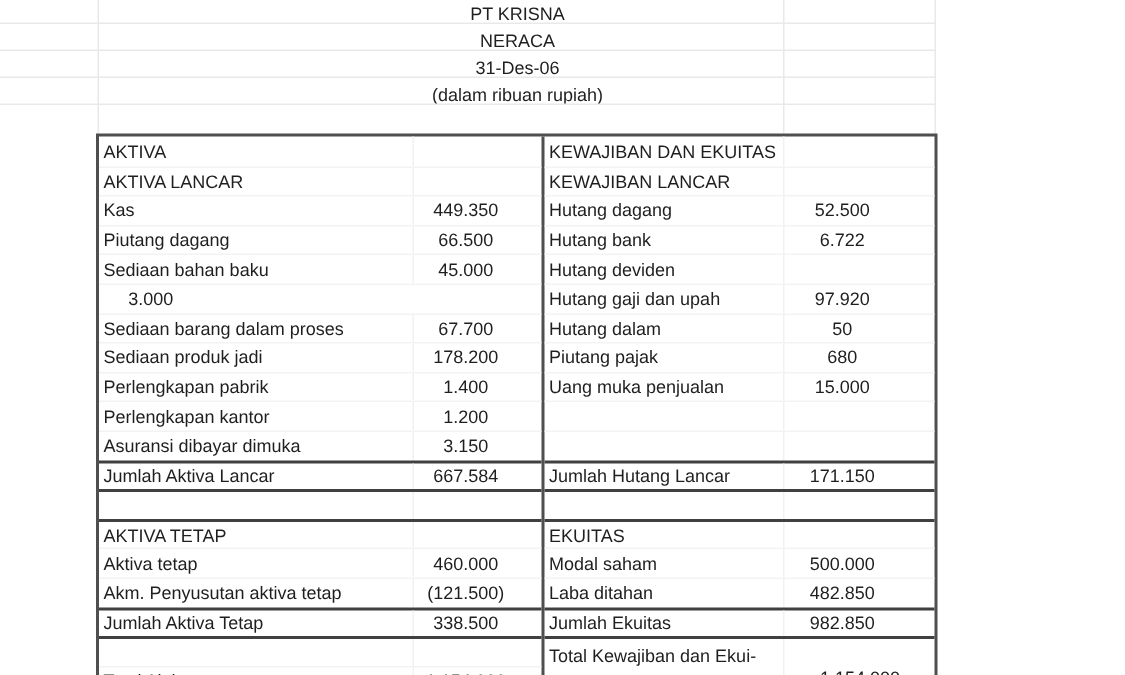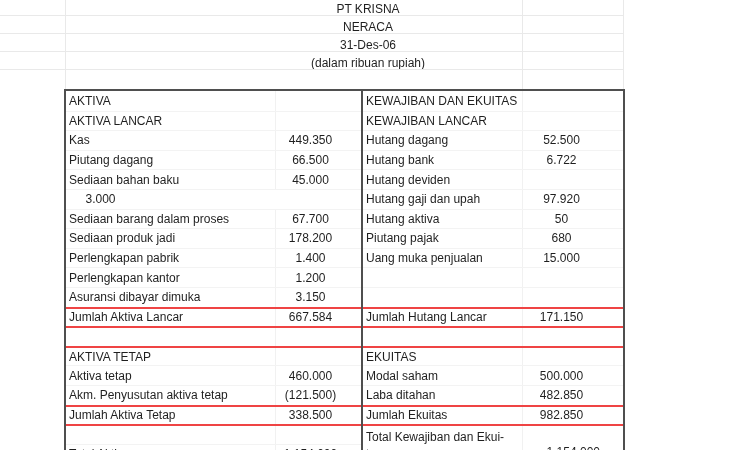--- a/index.html
+++ b/index.html
@@ -3,41 +3,41 @@
 <meta charset="utf-8">
 <style>
   html,body{margin:0;padding:0;}
   body{
     width:750px;height:450px;overflow:hidden;position:relative;
     background:#ffffff;
     font-family:"Liberation Sans",sans-serif;
     font-size:12px;color:#1f1f1f;
   }
   
-  .hdr{position:absolute;left:0;top:0;width:690px;text-align:center;padding-left:23px;}
+  .hdr{position:absolute;left:0;top:0;width:690px;text-align:center;}
   .hdr div{height:18px;line-height:18px;}
   
   .gl{position:absolute;background:#e9e9e9;}
   .gl.h{height:1px;width:624px;left:0;}
   .gl.v{width:1px;top:0;height:90px;}
   
   .sheet{
     position:absolute;left:64px;top:89px;width:561px;height:380px;
     border:2px solid #4f4f4f;box-sizing:border-box;display:flex;
     background:#ffffff;
   }
   .sec{display:flex;flex-direction:column;box-sizing:border-box;}
   .sec.left{width:297px;border-right:2px solid #4f4f4f;}
   .sec.right{flex:1;}
   .row{
     height:19.6px;box-sizing:border-box;display:flex;align-items:center;
     border-top:1px solid #f3f3f3;flex:0 0 auto;
   }
   .row:first-child{border-top:none;}
-  .row.dk{border-top:2px solid #ef4444;}
+  .row.dk{border-top:2px solid #404040;}
   .lbl{flex:1;padding-left:3px;white-space:nowrap;overflow:hidden;
        border-right:1px solid #f1f1f1;height:100%;display:flex;align-items:center;}
   .sec.left .val{width:85px;}
   .sec.right .val{width:100px;}
   .val{text-align:center;box-sizing:border-box;}
   .sec.left .val{padding-right:16px;}
   .sec.right .val{padding-right:23px;}
   
   .row.total{height:40px;align-items:stretch;}
   .row.total .lbl{flex-direction:column;align-items:flex-start;justify-content:flex-start;
@@ -162,21 +162,21 @@
     </div>
     <div class="row">
       <div class="lbl">Hutang deviden</div>
       <div class="val"></div>
     </div>
     <div class="row">
       <div class="lbl">Hutang gaji dan upah</div>
       <div class="val">97.920</div>
     </div>
     <div class="row">
-      <div class="lbl">Hutang aktiva</div>
+      <div class="lbl">Hutang dalam</div>
       <div class="val">50</div>
     </div>
     <div class="row">
       <div class="lbl">Piutang pajak</div>
       <div class="val">680</div>
     </div>
     <div class="row">
       <div class="lbl">Uang muka penjualan</div>
       <div class="val">15.000</div>
     </div>

